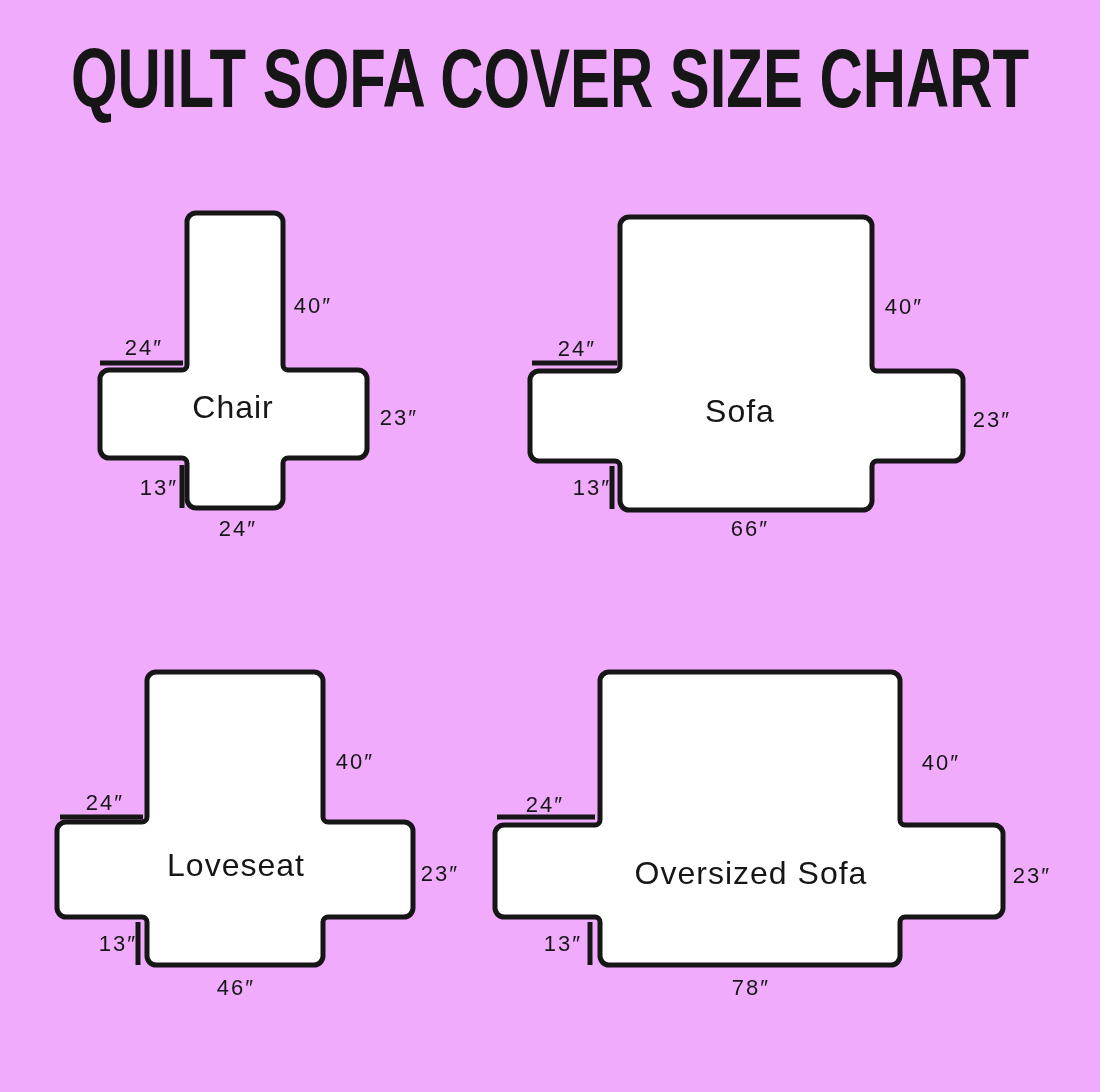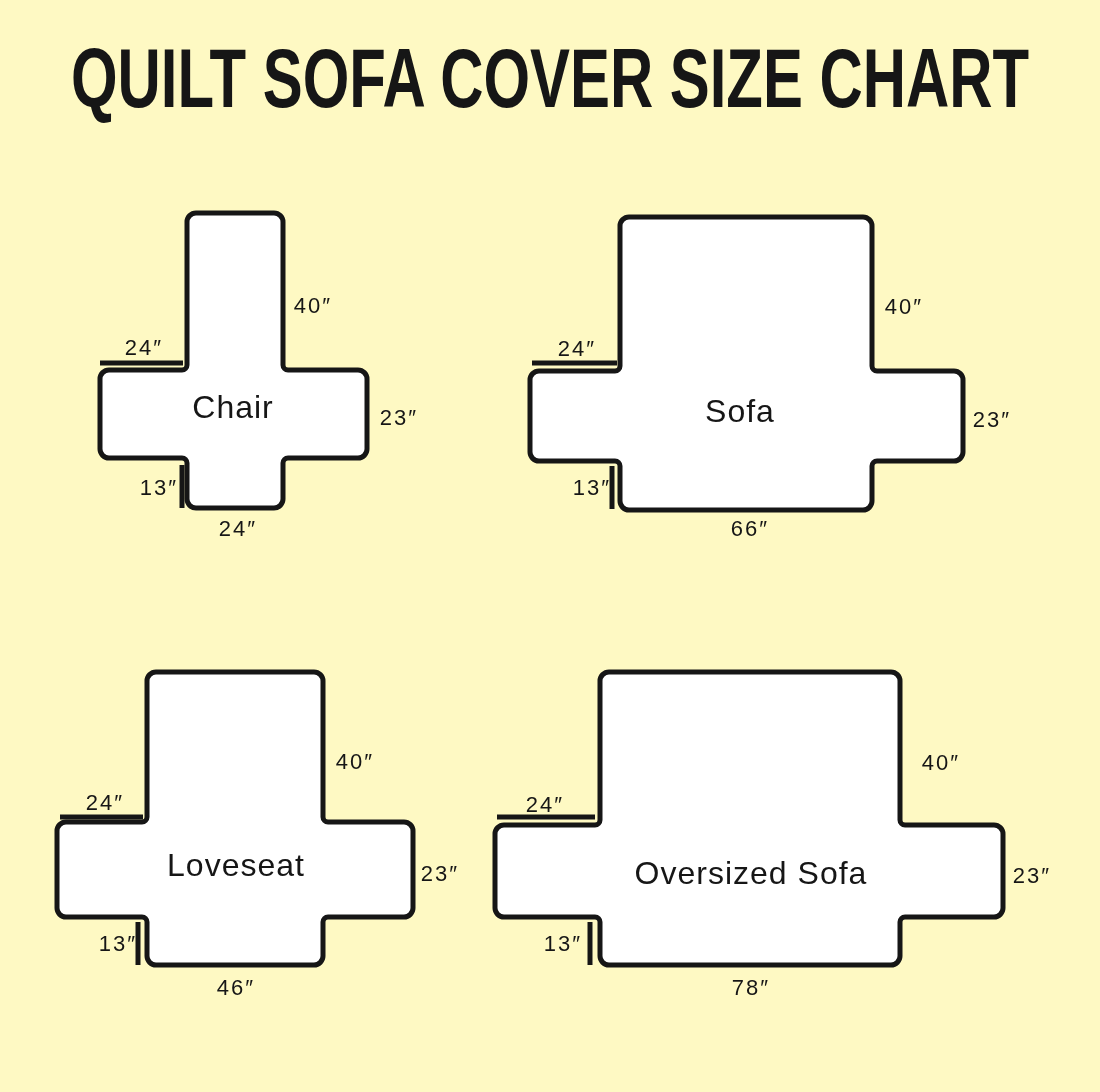--- a/index.html
+++ b/index.html
@@ -1,20 +1,20 @@
 <!DOCTYPE html>
 <html><head>
 <meta charset="utf-8">
 <style>
   html, body { margin: 0; padding: 0; background: #ffffff; }
   .page {
     position: relative;
     width: 1100px;
     height: 1092px;
-    background: #fef9c3;
+    background: #f0abfc;
     overflow: hidden;
   }
   svg { display: block; }
   text {
     font-family: "Liberation Sans", sans-serif;
     fill: #161616;
   }
   .title {
     font-size: 84px;
     font-weight: 700;

